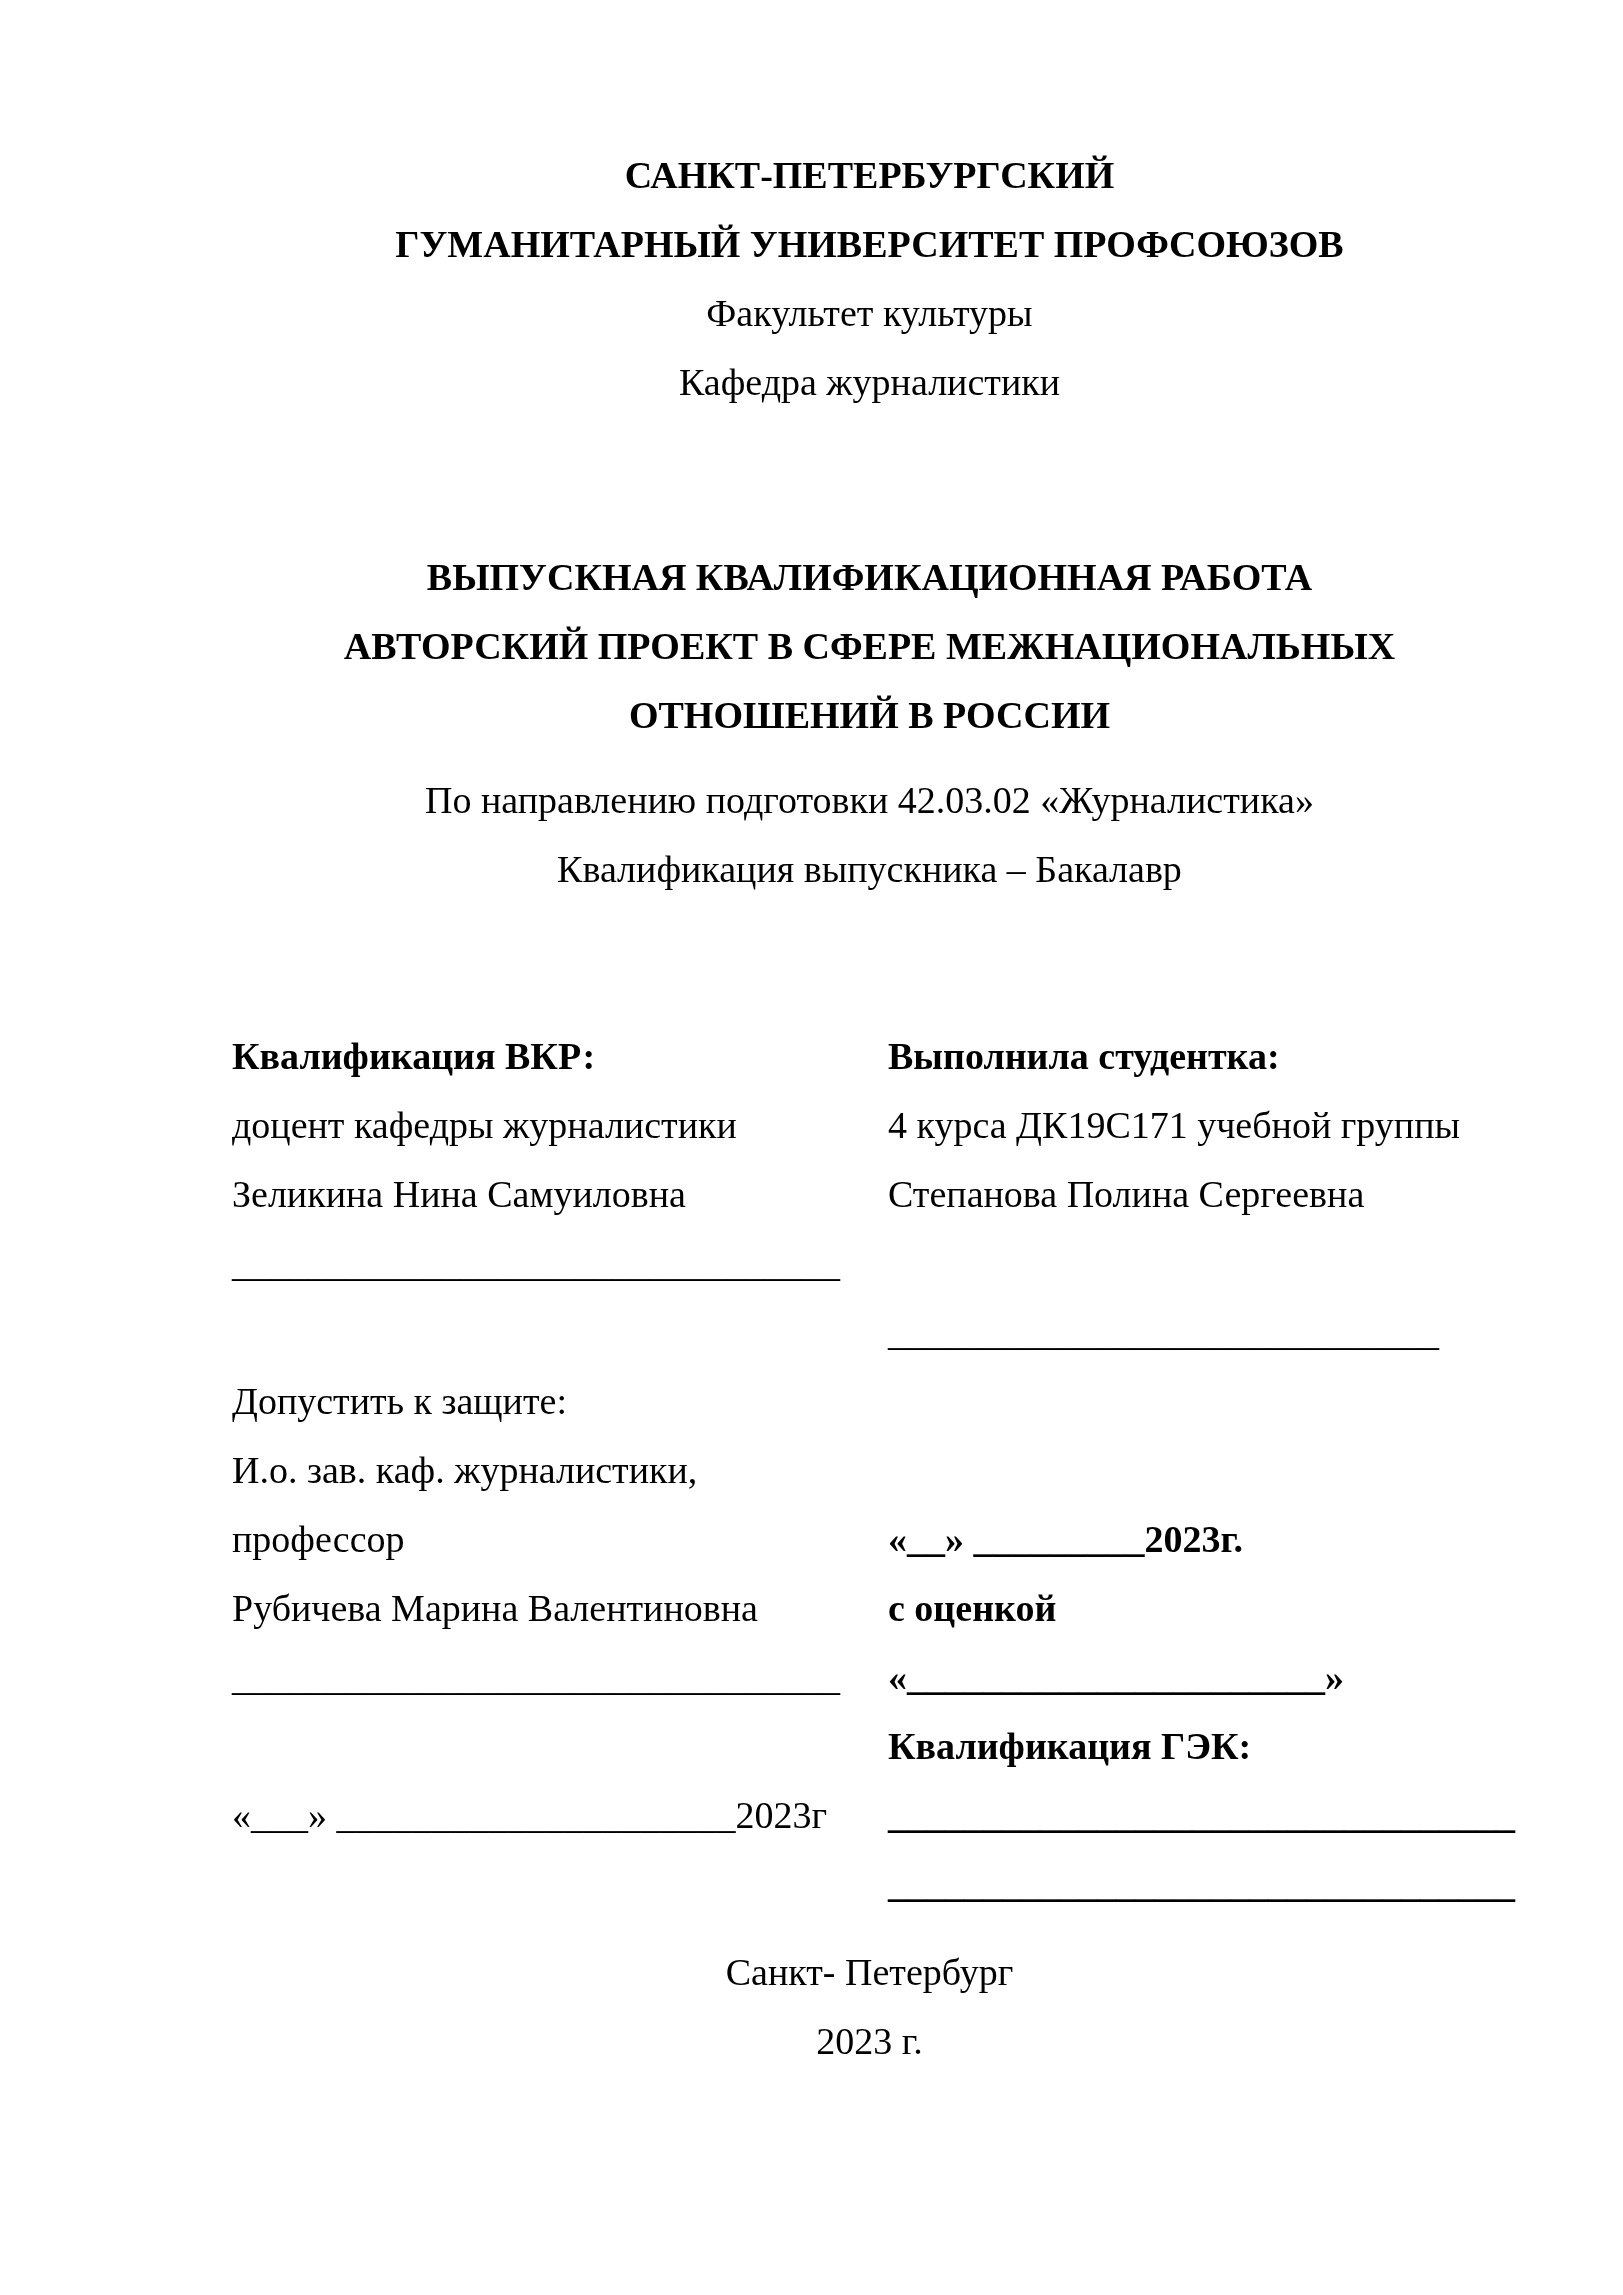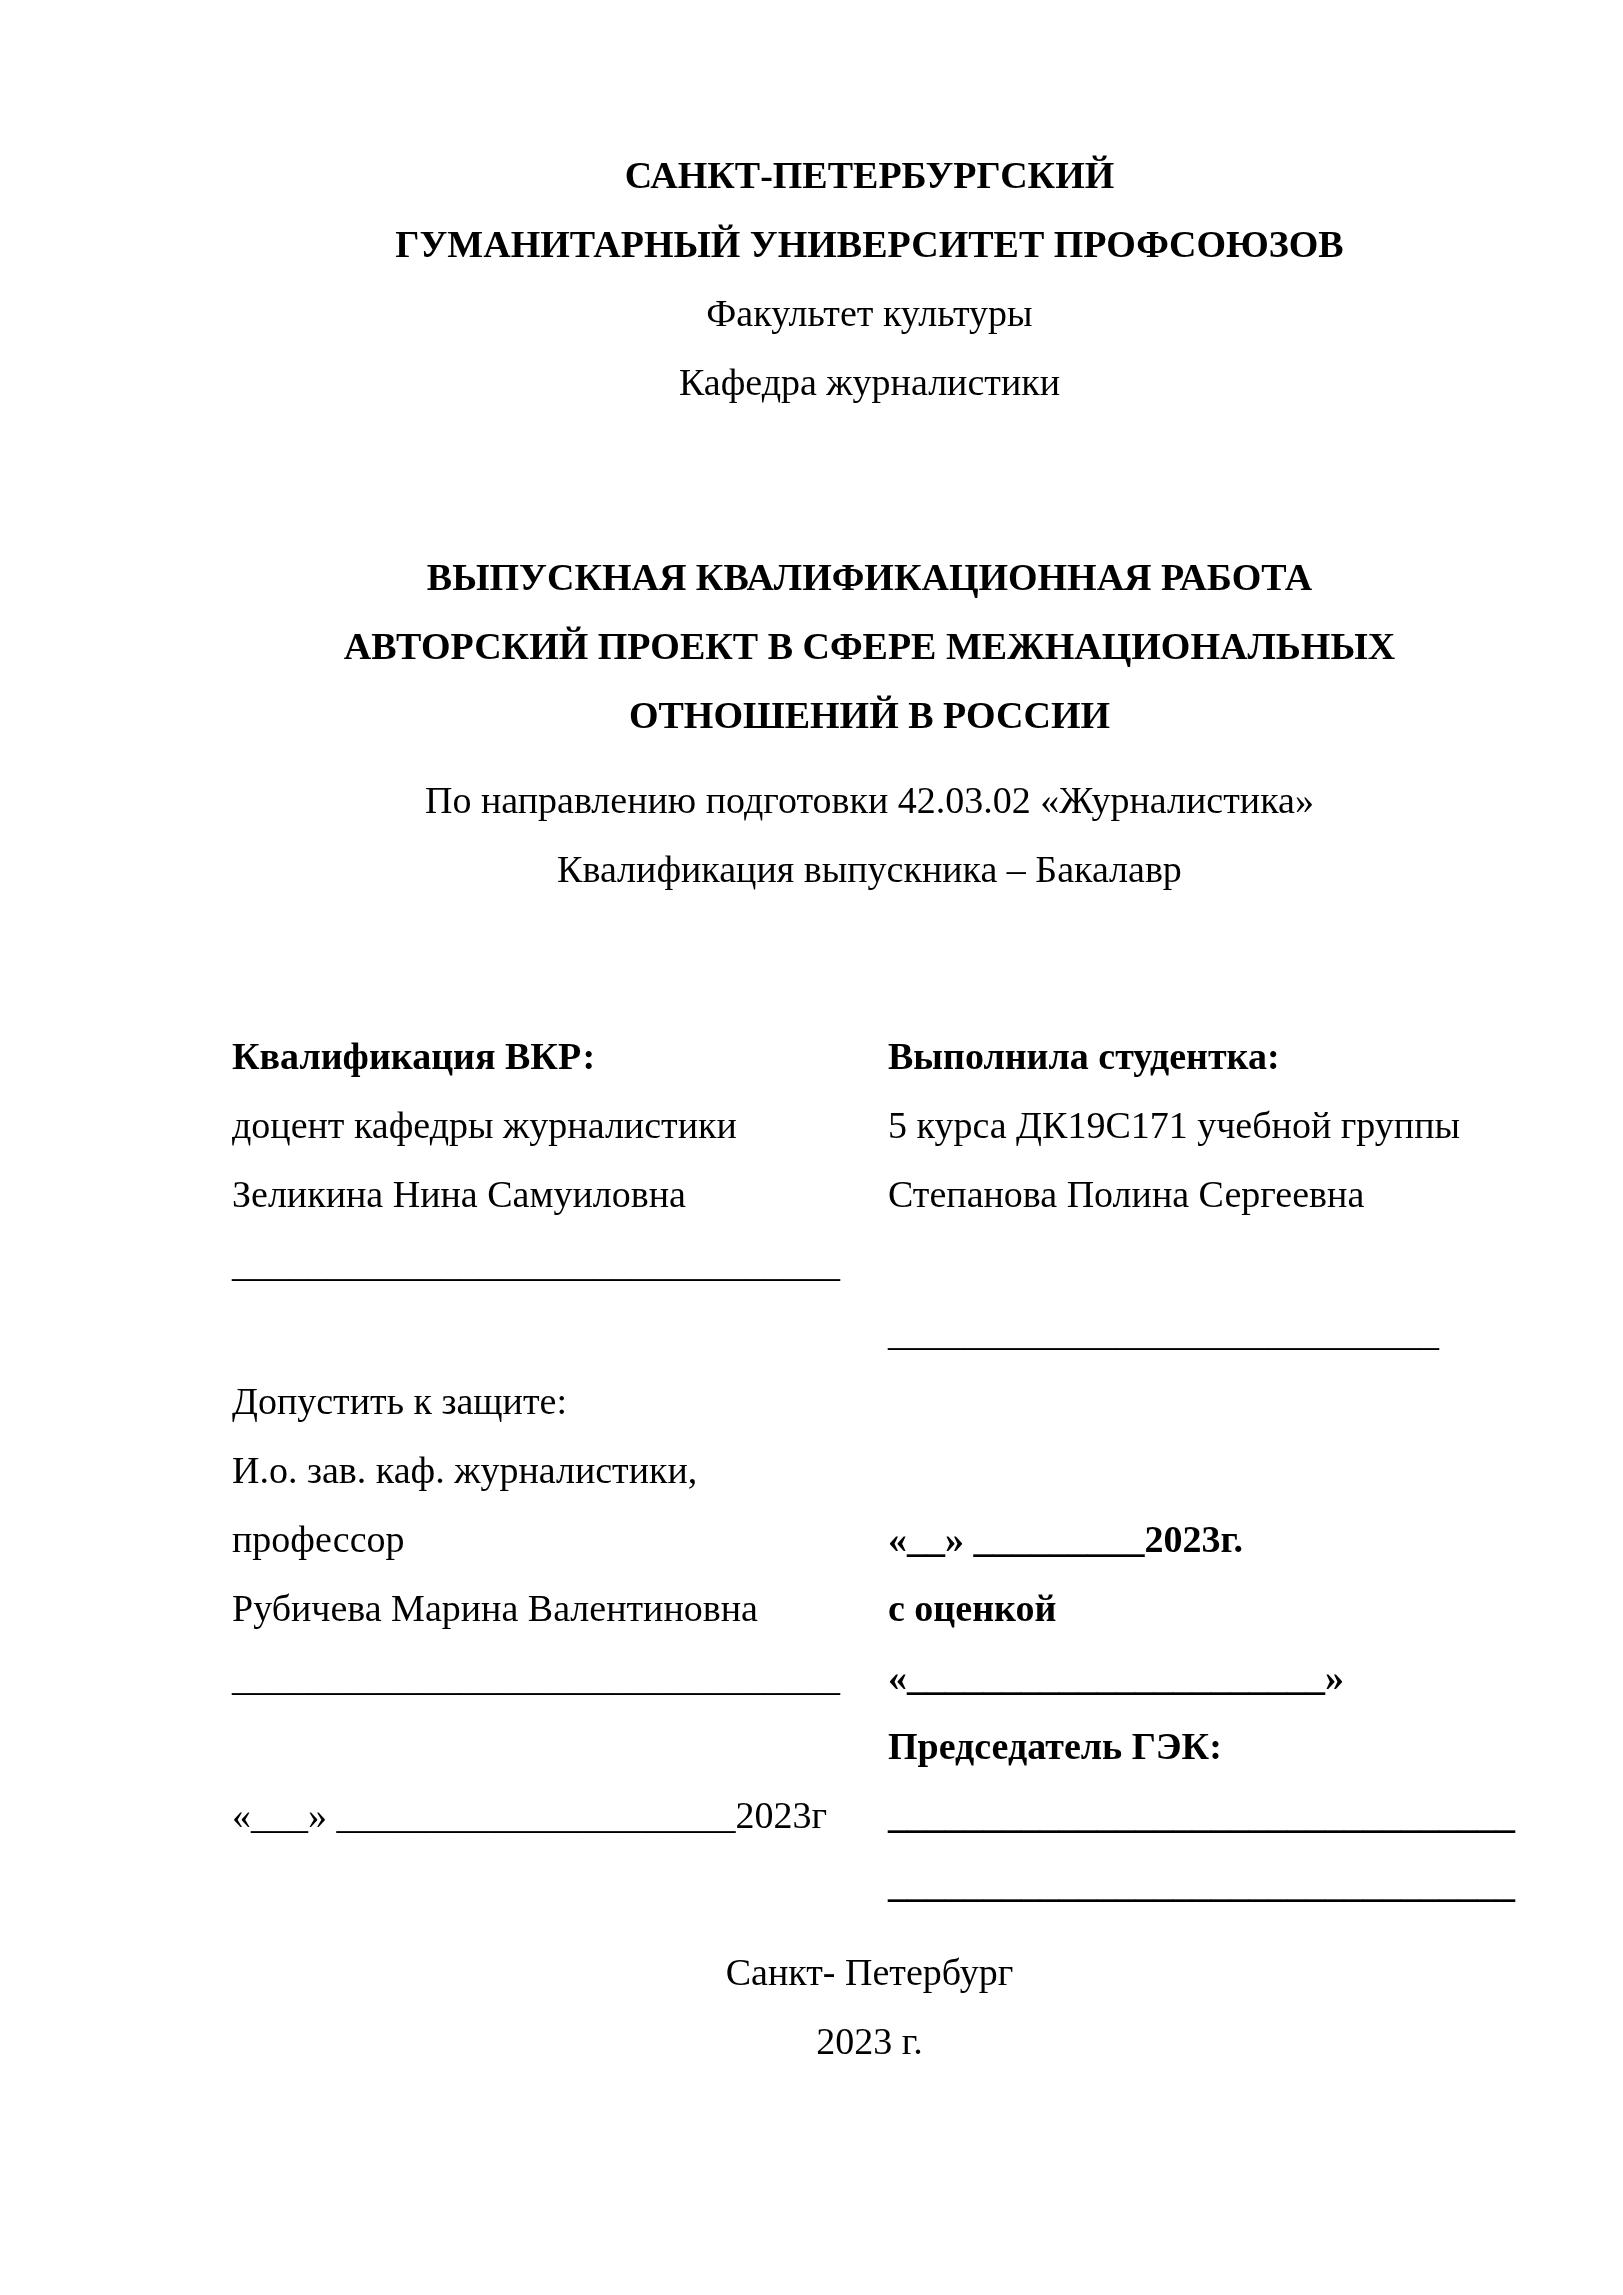--- a/index.html
+++ b/index.html
@@ -59,21 +59,21 @@
   <div class="columns-block">
 
     <div class="row">
       <div class="cell-left bold">Квалификация ВКР:</div>
       <div class="cell-right bold">Выполнила студентка:</div>
     </div>
 
 
     <div class="row">
       <div class="cell-left">доцент кафедры журналистики</div>
-      <div class="cell-right">5 курса ДК19С171 учебной группы</div>
+      <div class="cell-right">4 курса ДК19С171 учебной группы</div>
     </div>
 
     <div class="row">
       <div class="cell-left">Зеликина Нина Самуиловна</div>
       <div class="cell-right">Степанова Полина Сергеевна</div>
     </div>
 
     <div class="row">
       <div class="cell-left">________________________________</div>
       <div class="cell-right"></div>
@@ -103,21 +103,21 @@
       <div class="cell-right bold">с оценкой</div>
     </div>
 
     <div class="row">
       <div class="cell-left">________________________________</div>
       <div class="cell-right bold">«______________________»</div>
     </div>
 
     <div class="row">
       <div class="cell-left"></div>
-      <div class="cell-right bold">Председатель ГЭК:</div>
+      <div class="cell-right bold">Квалификация ГЭК:</div>
     </div>
 
     <div class="row">
       <div class="cell-left">«___» _____________________2023г</div>
       <div class="cell-right bold">_________________________________</div>
     </div>
 
     <div class="row">
       <div class="cell-left"></div>
       <div class="cell-right bold">_________________________________</div>

